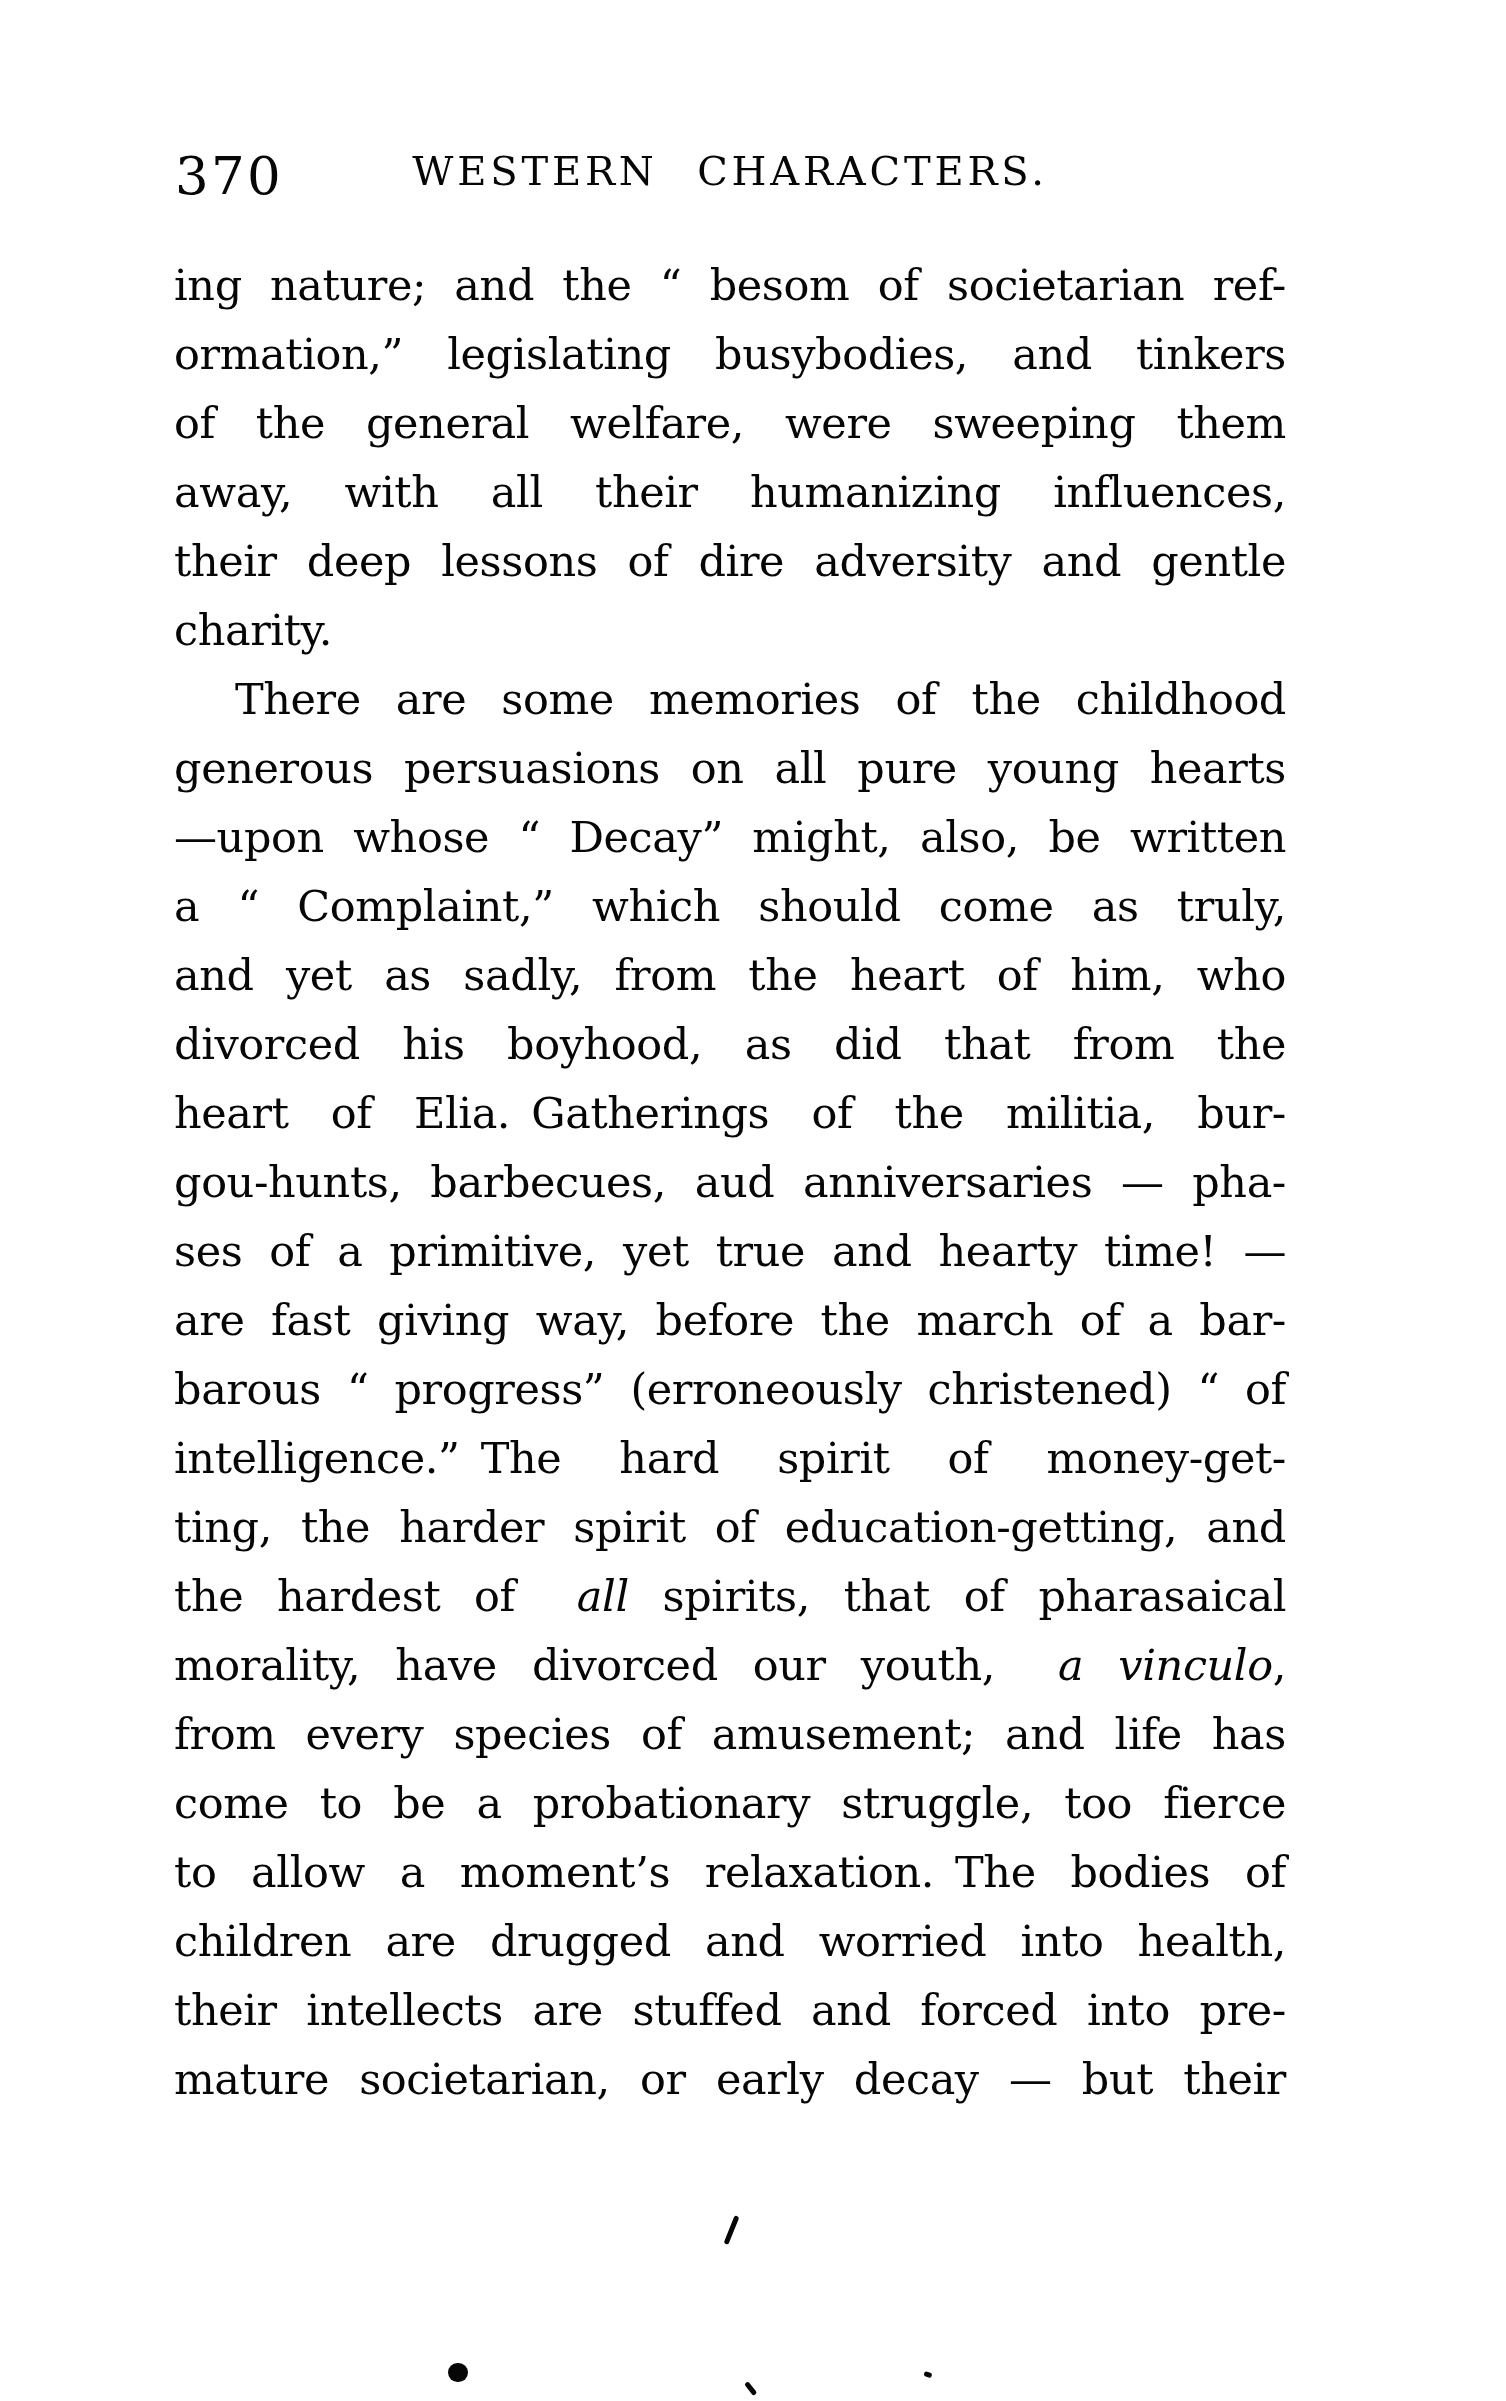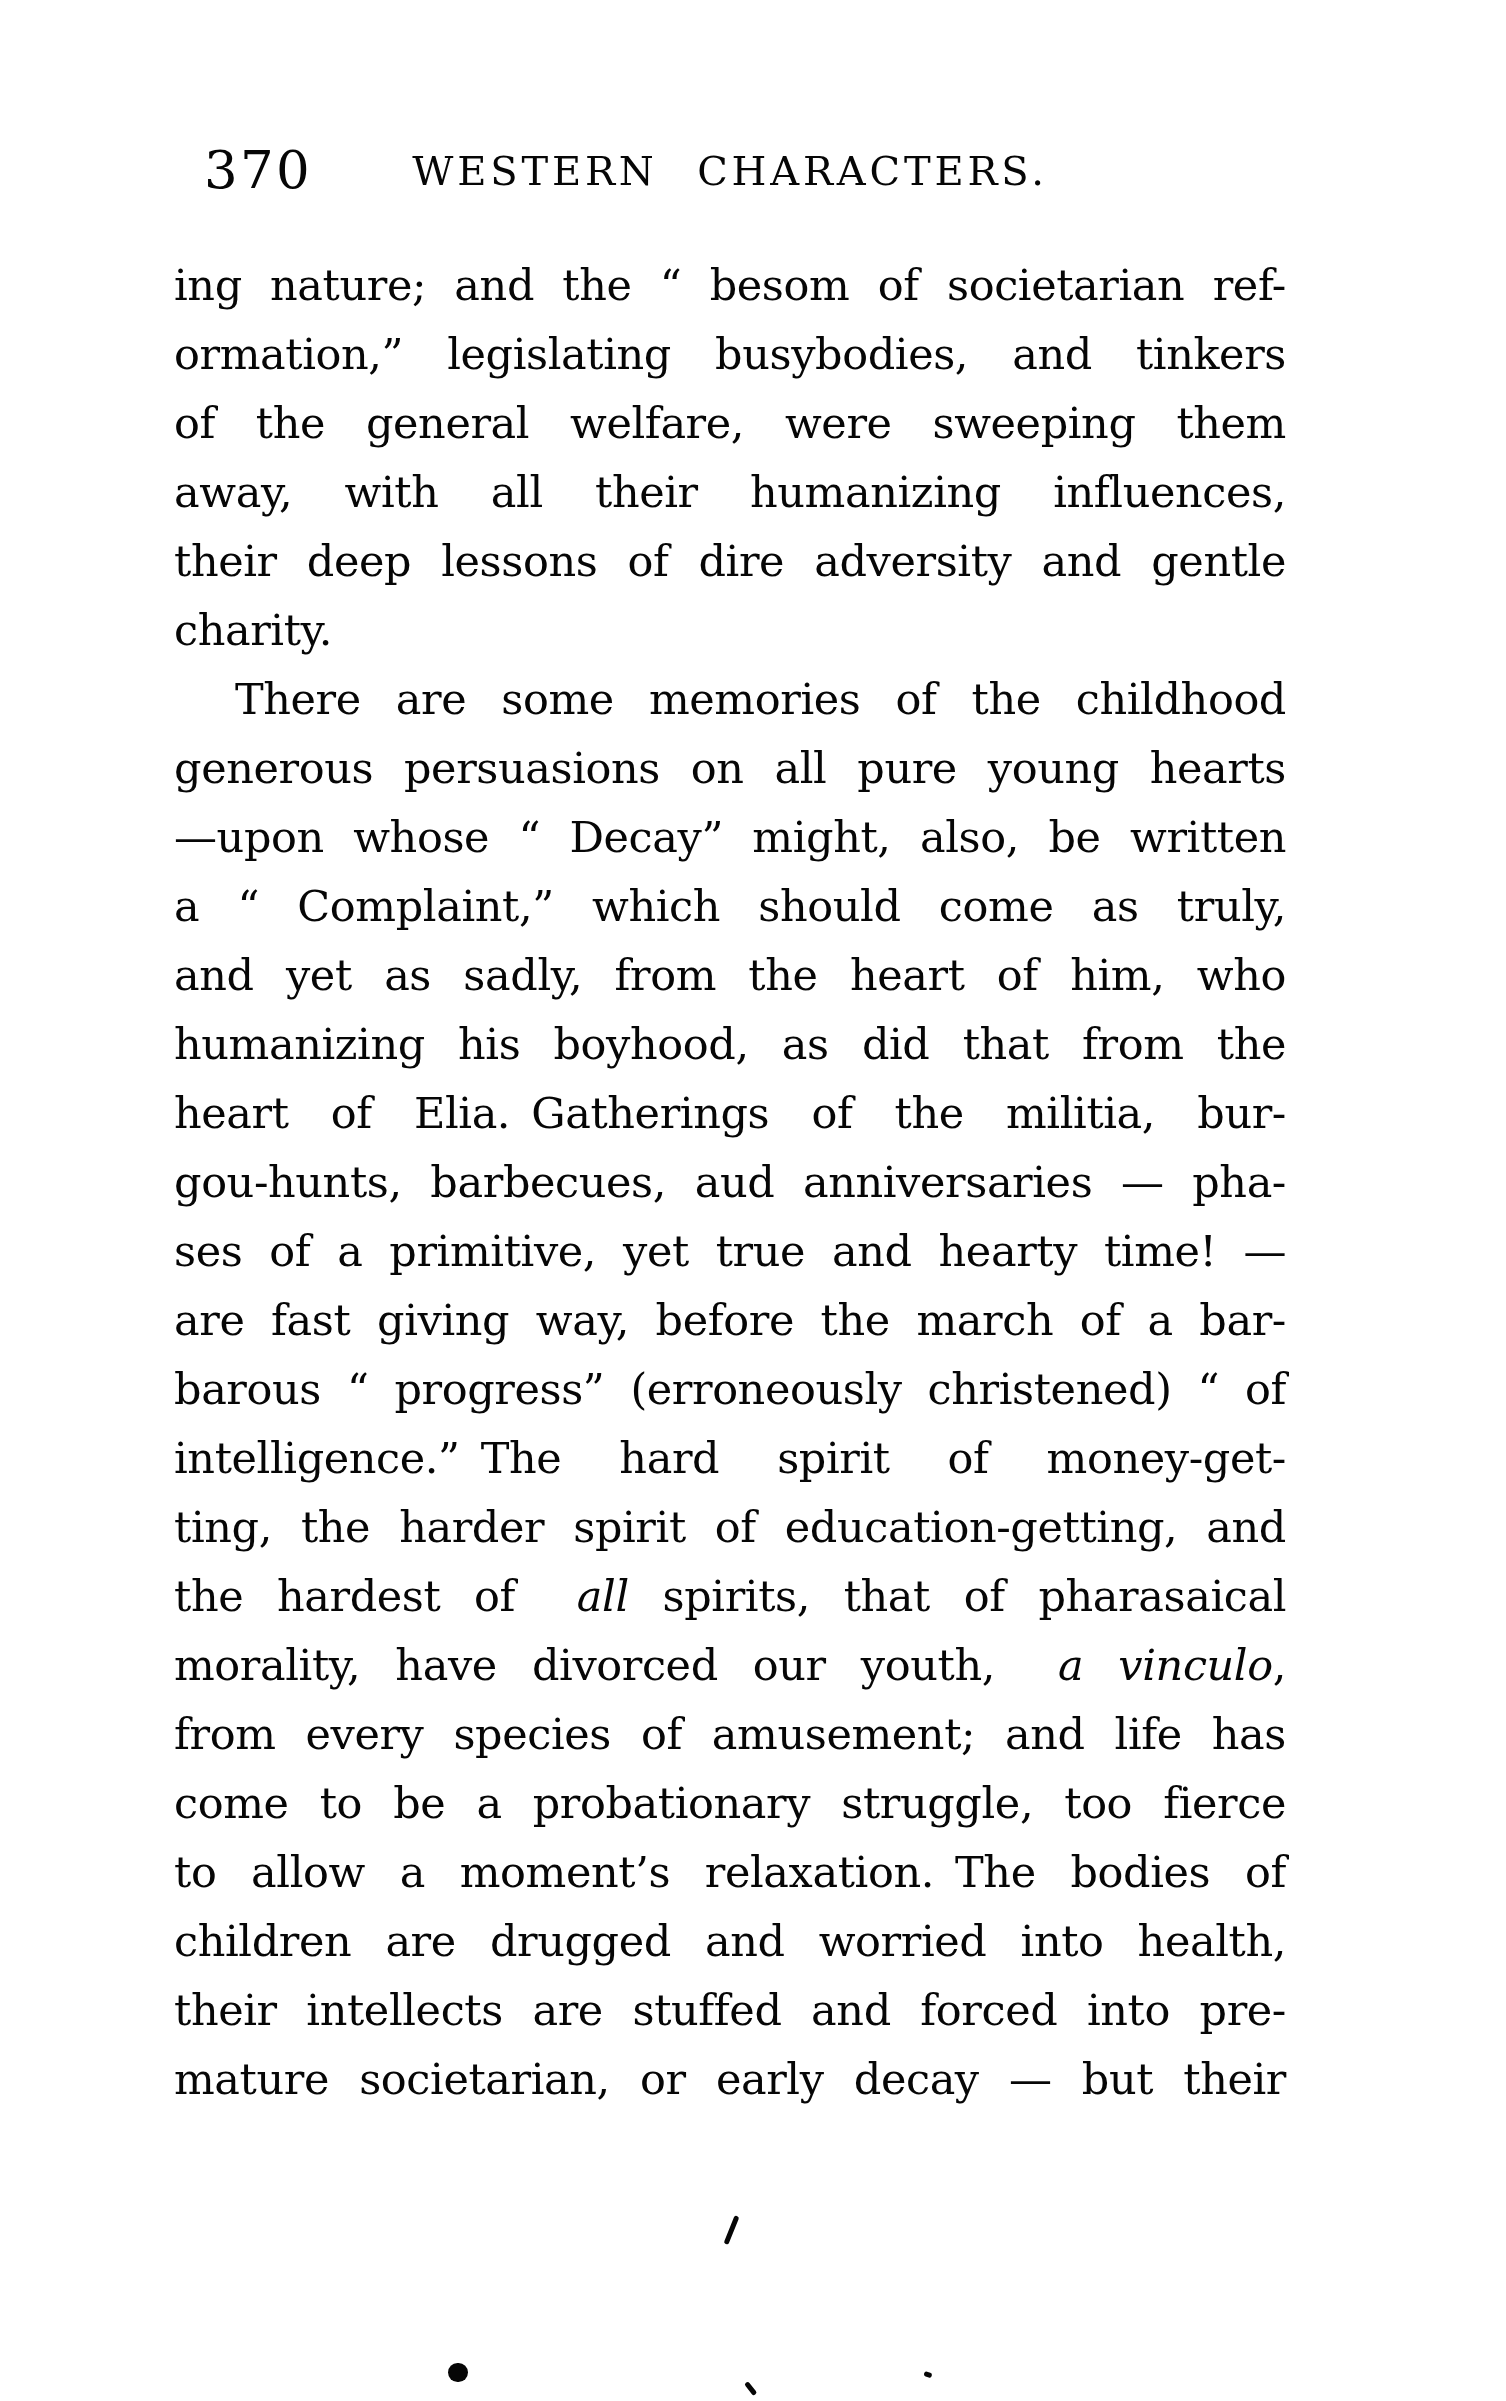--- a/index.html
+++ b/index.html
@@ -17,26 +17,25 @@
     overflow: hidden;
   }
   .scan-page {
     position: absolute;
     inset: 0;
     background: var(--paper);
   }
   .page-number {
     position: absolute;
     left: 175px;
-    top: 143px;
+    top: 149px;
     font-size: 53px;
     line-height: 1;
     letter-spacing: 2.3px;
     color: var(--ink);
-    margin-left: 29px;
   }
   .running-header {
     position: absolute;
     left: 174px;
     width: 1112px;
     top: 151px;
     font-size: 40px;
     line-height: 1;
     text-align: center;
     letter-spacing: 3.8px;
@@ -88,21 +87,21 @@
       <div class="line"><span>ormation,” legislating busybodies, and tinkers</span></div>
       <div class="line"><span>of the general welfare, were sweeping them</span></div>
       <div class="line"><span>away, with all their humanizing influences,</span></div>
       <div class="line"><span>their deep lessons of dire adversity and gentle</span></div>
       <div class="line para-end"><span>charity.</span></div>
       <div class="line indent"><span>There are some memories of the childhood</span></div>
       <div class="line"><span>generous persuasions on all pure young hearts</span></div>
       <div class="line"><span>—upon whose “ Decay” might, also, be written</span></div>
       <div class="line"><span>a “ Complaint,” which should come as truly,</span></div>
       <div class="line"><span>and yet as sadly, from the heart of him, who</span></div>
-      <div class="line"><span>humanizing his boyhood, as did that from the</span></div>
+      <div class="line"><span>divorced his boyhood, as did that from the</span></div>
       <div class="line"><span>heart of Elia. Gatherings of the militia, bur-</span></div>
       <div class="line"><span>gou-hunts, barbecues, aud anniversaries — pha-</span></div>
       <div class="line"><span>ses of a primitive, yet true and hearty time! —</span></div>
       <div class="line"><span>are fast giving way, before the march of a bar-</span></div>
       <div class="line"><span>barous “ progress” (erroneously christened) “ of</span></div>
       <div class="line"><span>intelligence.” The hard spirit of money-get-</span></div>
       <div class="line"><span>ting, the harder spirit of education-getting, and</span></div>
       <div class="line"><span>the hardest of </span><span class="it">all</span><span> spirits, that of pharasaical</span></div>
       <div class="line"><span>morality, have divorced our youth, </span><span class="it">a vinculo</span><span>,</span></div>
       <div class="line"><span>from every species of amusement; and life has</span></div>

